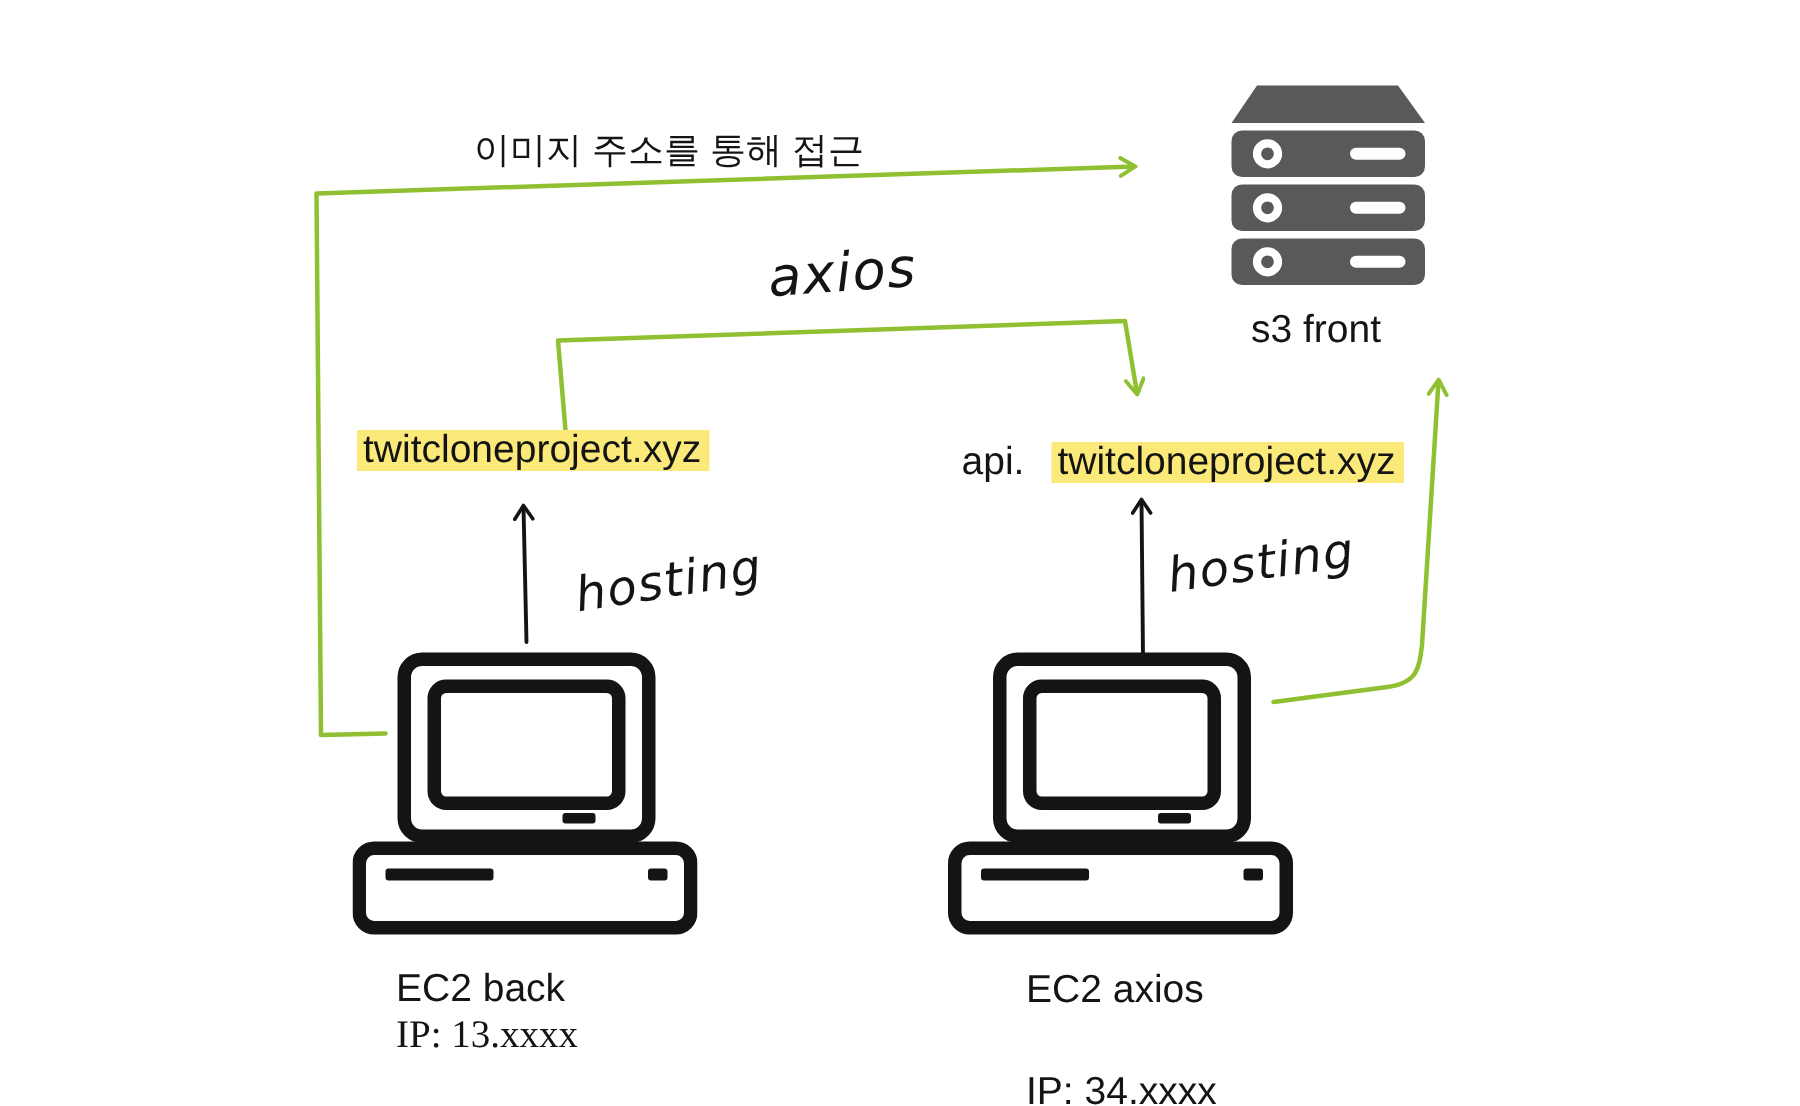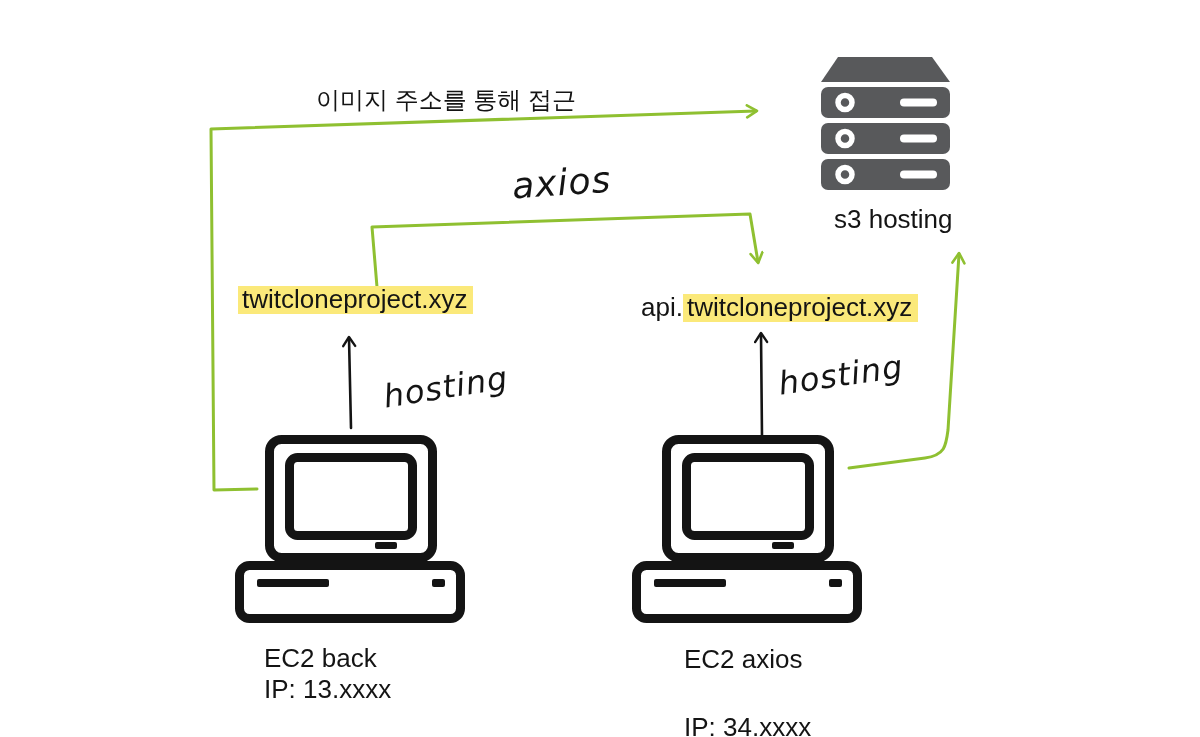--- a/index.html
+++ b/index.html
@@ -17,21 +17,21 @@
   .caption{font-size:26px;line-height:31px;}
   .hand{
     font-family:"DejaVu Sans", sans-serif;
     font-style:italic;
     letter-spacing:1px;
   }
   .hl{
     background:linear-gradient(180deg, rgba(0,0,0,0) 10%, #fbe97a 10%, #fbe97a 92%, rgba(0,0,0,0) 92%);
     padding:1px 6px 3px 4px;
   }
-  .prefix{margin-right:0;}
+  .prefix{margin-right:18px;}
   svg.layer{position:absolute;left:0;top:0;pointer-events:none;}
   .iconwrap{position:absolute;}
 </style>
 </head>
 <body>
 
 <div class="canvas">
 
   <svg class="layer" width="1200" height="737" viewBox="0 0 1200 737">
     <defs>
@@ -101,34 +101,34 @@
         <rect x="22" y="147" width="72" height="8" rx="2"></rect>
         <rect x="197" y="147" width="13" height="8" rx="2"></rect>
       </g>
     </svg>
   </div>
 
   <div class="lbl korean" style="left:316px;top:84px;">이미지 주소를 통해 접근</div>
 
   <div class="lbl hand" style="left:512px;top:162px;font-size:36px;transform:rotate(-4deg);">axios</div>
 
-  <div class="lbl" style="left:834px;top:204px;font-size:26px;">s3 hosting</div>
+  <div class="lbl" style="left:834px;top:204px;font-size:26px;">s3 front</div>
 
   <div class="lbl domain" style="left:238px;top:284px;">
     <span class="hl">twitcloneproject.xyz</span>
   </div>
 
   <div class="lbl domain" style="left:641px;top:292px;">
     <span class="prefix">api.</span><span class="hl">twitcloneproject.xyz</span>
   </div>
 
   <div class="lbl hand" style="left:383px;top:368px;font-size:32px;transform:rotate(-9deg);">hosting</div>
 
   <div class="lbl hand" style="left:778px;top:356px;font-size:32px;transform:rotate(-8deg);">hosting</div>
 
 
   <div class="lbl caption" style="left:264px;top:643px;">EC2  back</div>
-  <div class="lbl caption" style="left:264px;top:674px;">IP: 13.xxxx</div>
+  <div class="lbl caption" style="left:264px;top:674px;font-family:Liberation Serif, serif;">IP: 13.xxxx</div>
 
   <div class="lbl caption" style="left:684px;top:644px;">EC2 axios</div>
   <div class="lbl caption" style="left:684px;top:675px;margin-top:37px;">IP: 34.xxxx</div>
 
 </div>
 
 </body></html>

